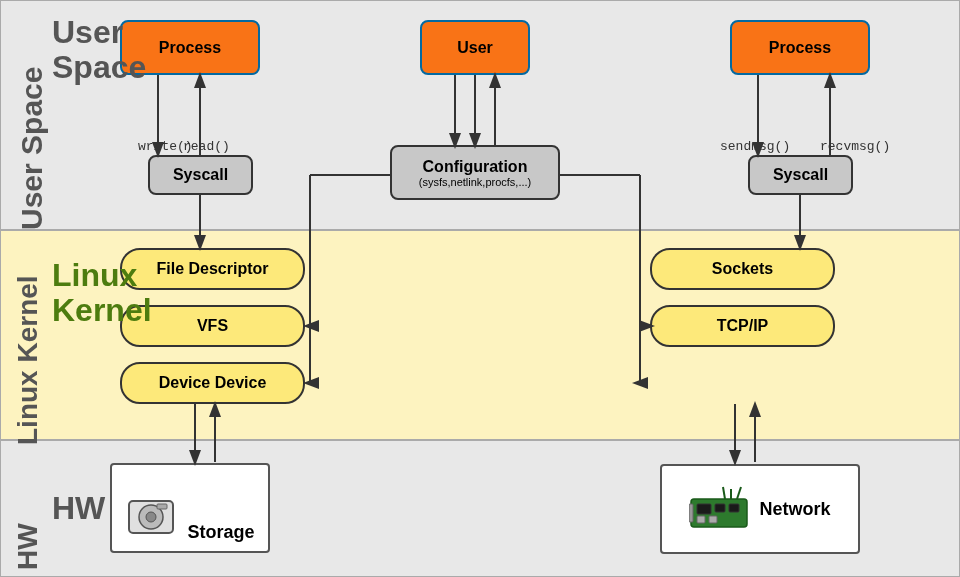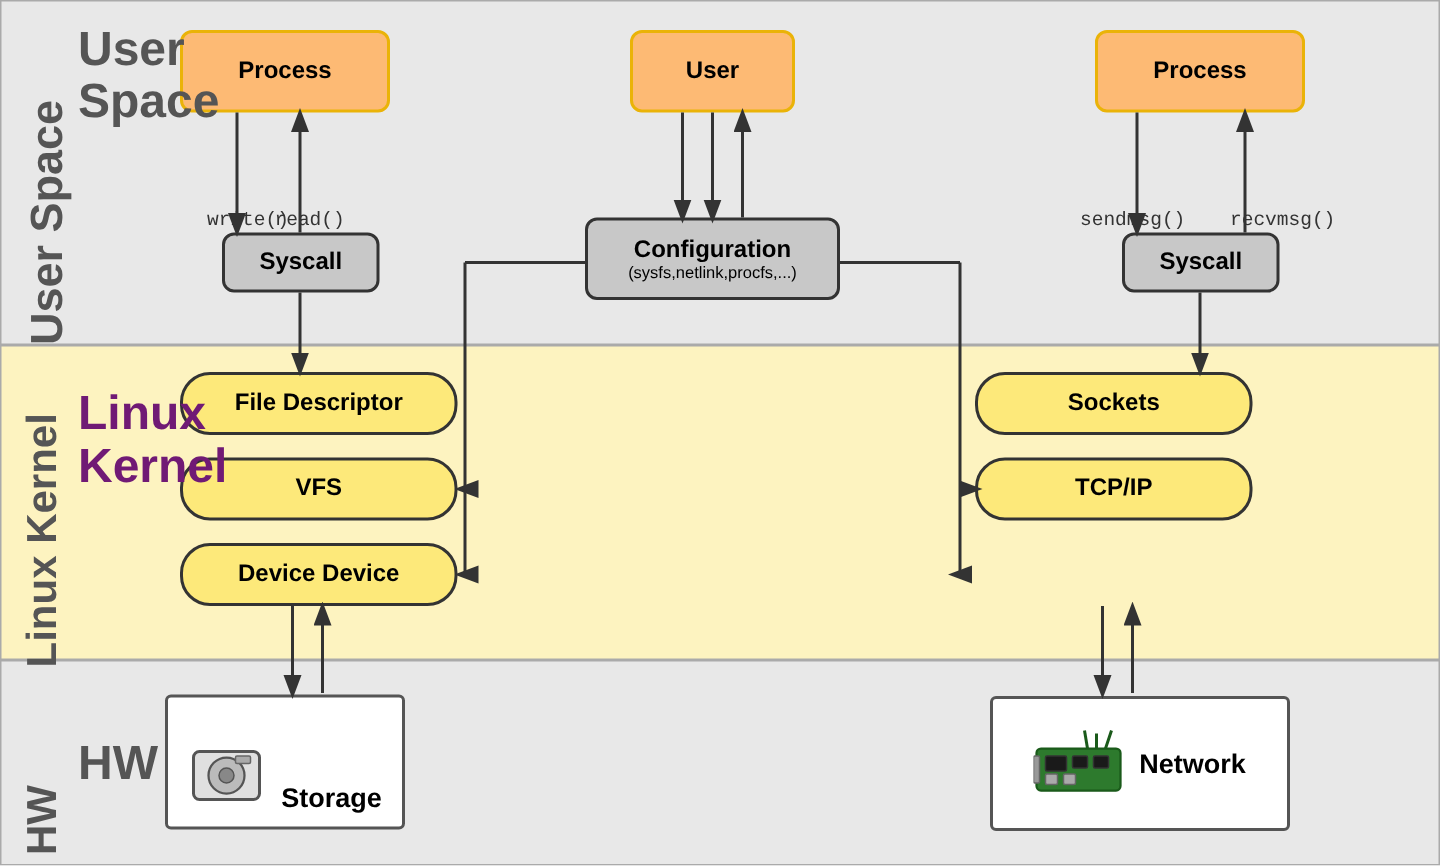--- a/index.html
+++ b/index.html
@@ -55,22 +55,22 @@
       writing-mode: vertical-lr;
       transform: rotate(180deg);
       height: 200px;
       display: flex;
       align-items: center;
     }
 
     
     .box {
       position: absolute;
-      border: 2px solid #eab308;
-      background: #fdba74;
+      border: 2px solid #0369a1;
+      background: #f97316;
       border-radius: 8px;
       display: flex;
       align-items: center;
       justify-content: center;
       text-align: center;
       font-size: 16px;
       font-weight: bold;
     }
 
     .box-yellow {
@@ -279,21 +279,21 @@
     
     
      TCP/IP might exist but let's add main ones --&gt;
 
   </svg>
 
   <div style="position:absolute;top:15px;left:52px;font-size:32px;font-weight:bold;color:#555;line-height:1.1;width:70px;">
     User<br>Space
   </div>
 
-  <div style="position:absolute;top:258px;left:52px;font-size:32px;font-weight:bold;color:#701a75;line-height:1.1;width:70px;">
+  <div style="position:absolute;top:258px;left:52px;font-size:32px;font-weight:bold;color:#4d7c0f;line-height:1.1;width:70px;">
     Linux<br>Kernel
   </div>
 
   <div style="position:absolute;top:490px;left:52px;font-size:32px;font-weight:bold;color:#555;">
     HW
   </div>
 
 </div>
 
 </body></html>

